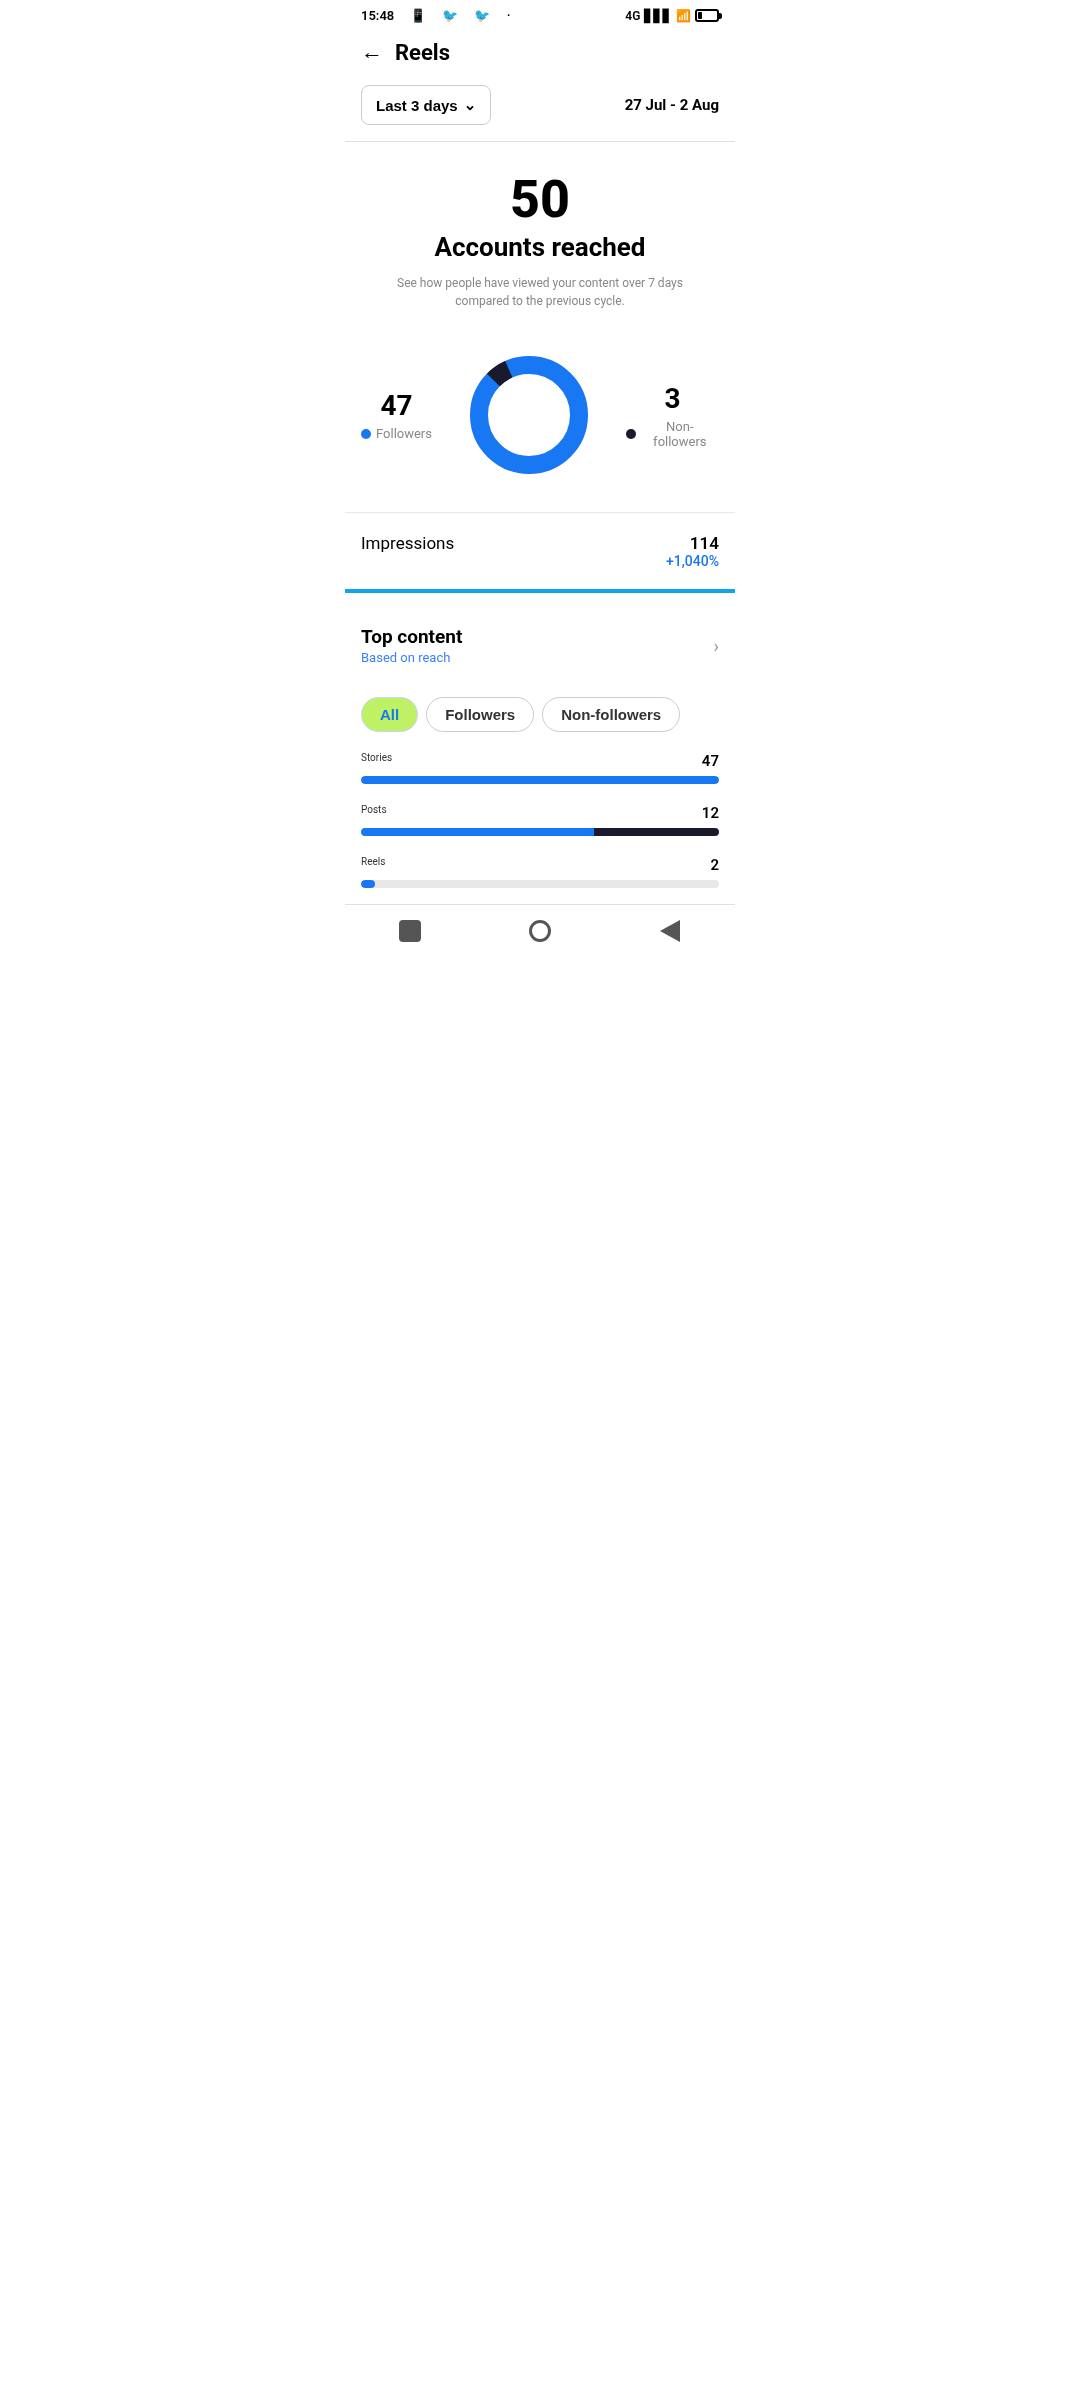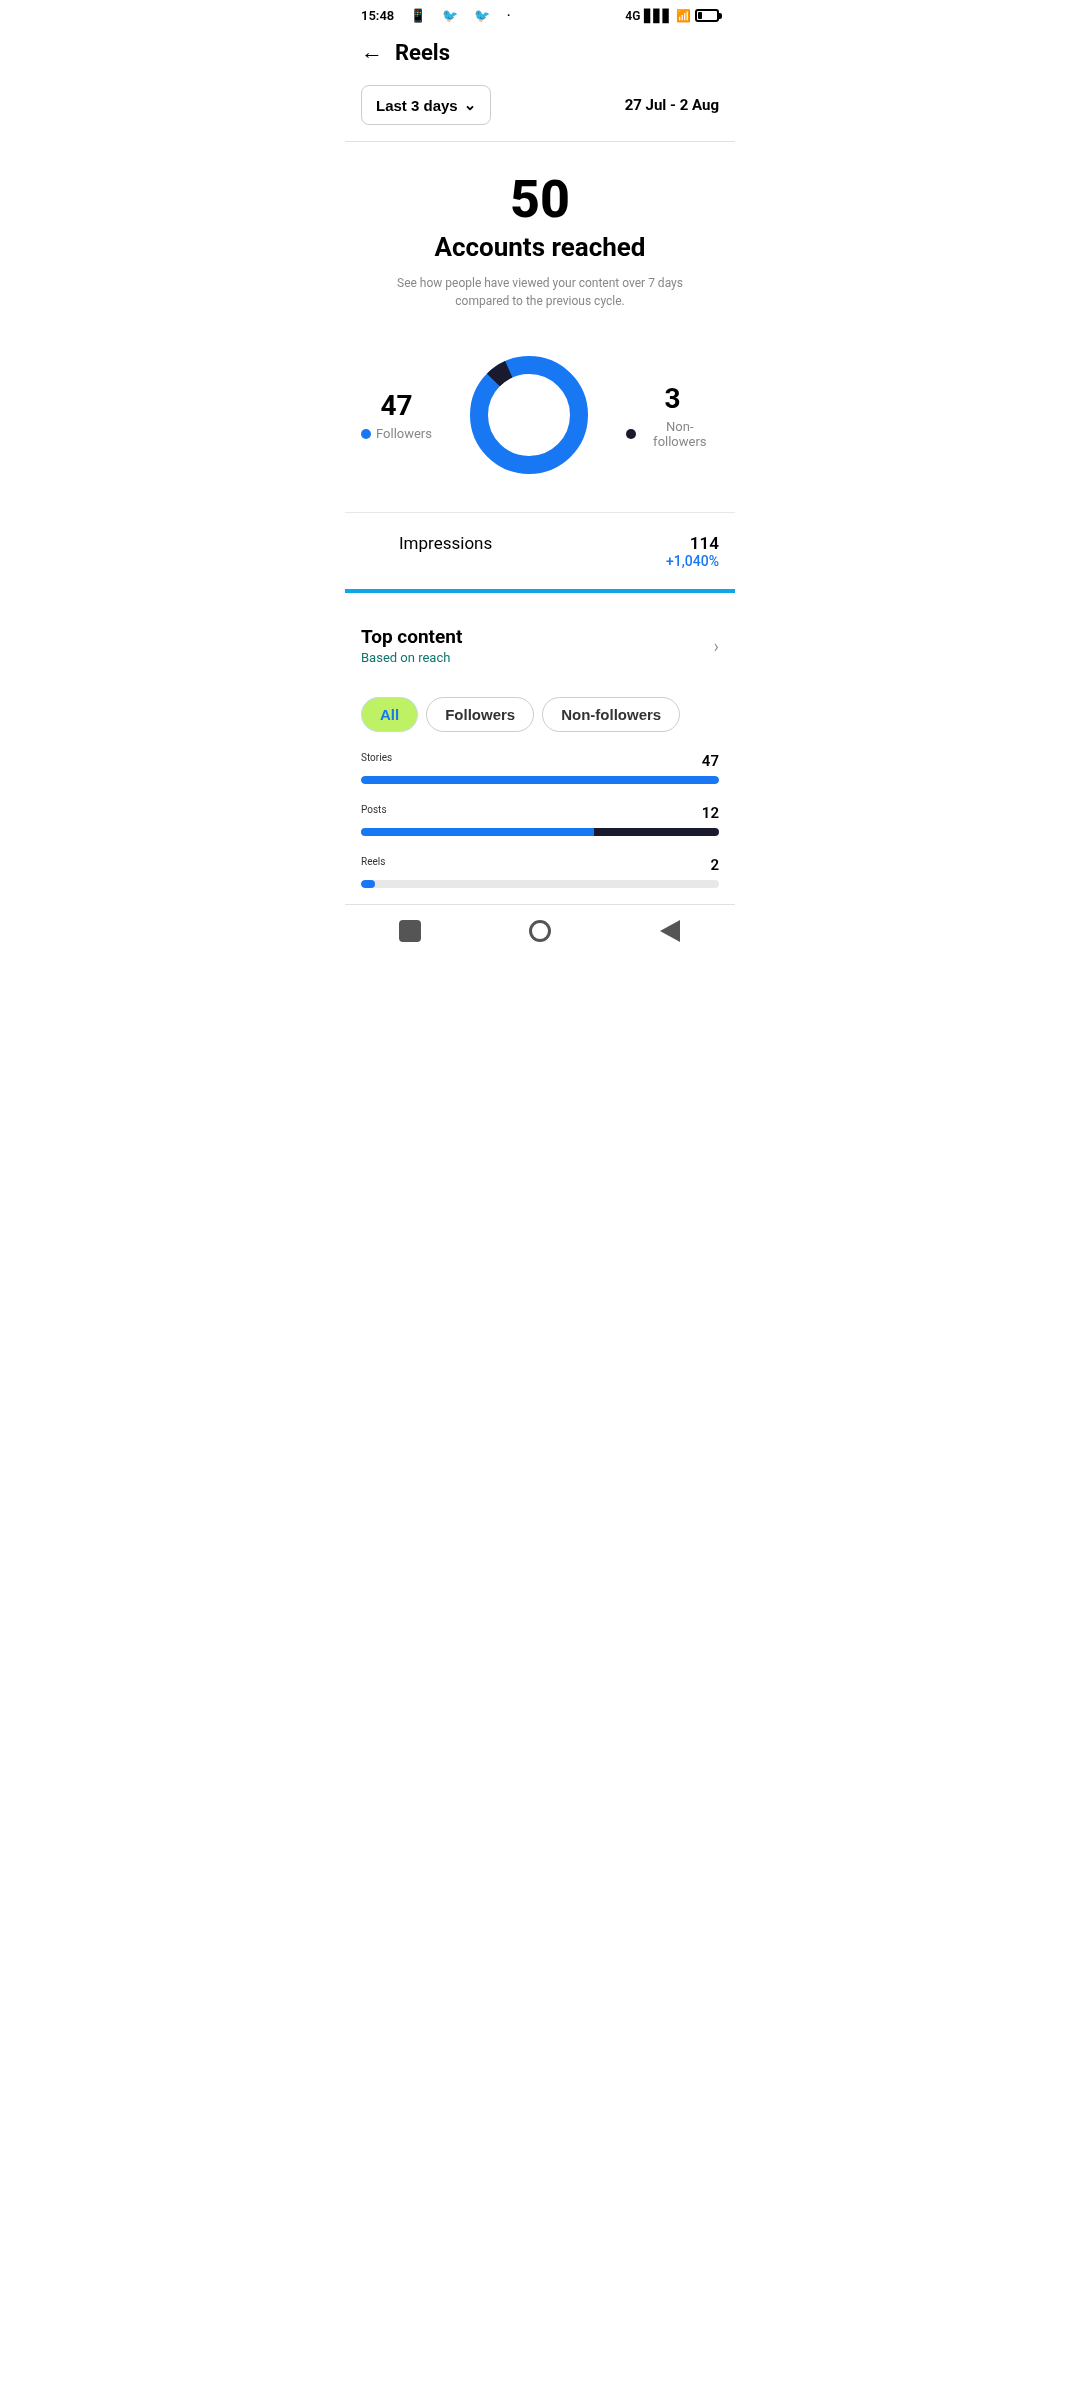--- a/index.html
+++ b/index.html
@@ -164,21 +164,20 @@
 
     
     .impressions-section {
       padding: 20px 16px;
       border-top: 1px solid #e8e8e8;
     }
     .impressions-row {
       display: flex;
       justify-content: space-between;
       align-items: flex-start;
-      margin-left: 38px;
     }
     .impressions-label {
       font-size: 17px;
       font-weight: 400;
     }
     .impressions-values {
       text-align: right;
     }
     .impressions-number {
       font-size: 17px;
@@ -199,21 +198,21 @@
       display: flex;
       justify-content: space-between;
       align-items: center;
     }
     .top-content-title {
       font-size: 19px;
       font-weight: 700;
     }
     .top-content-sub {
       font-size: 13px;
-      color: #0f766e;
+      color: #3b82f6;
       margin-top: 2px;
     }
     .chevron-right {
       font-size: 18px;
       color: #999;
     }
 
     
     .filter-tabs {
       display: flex;

